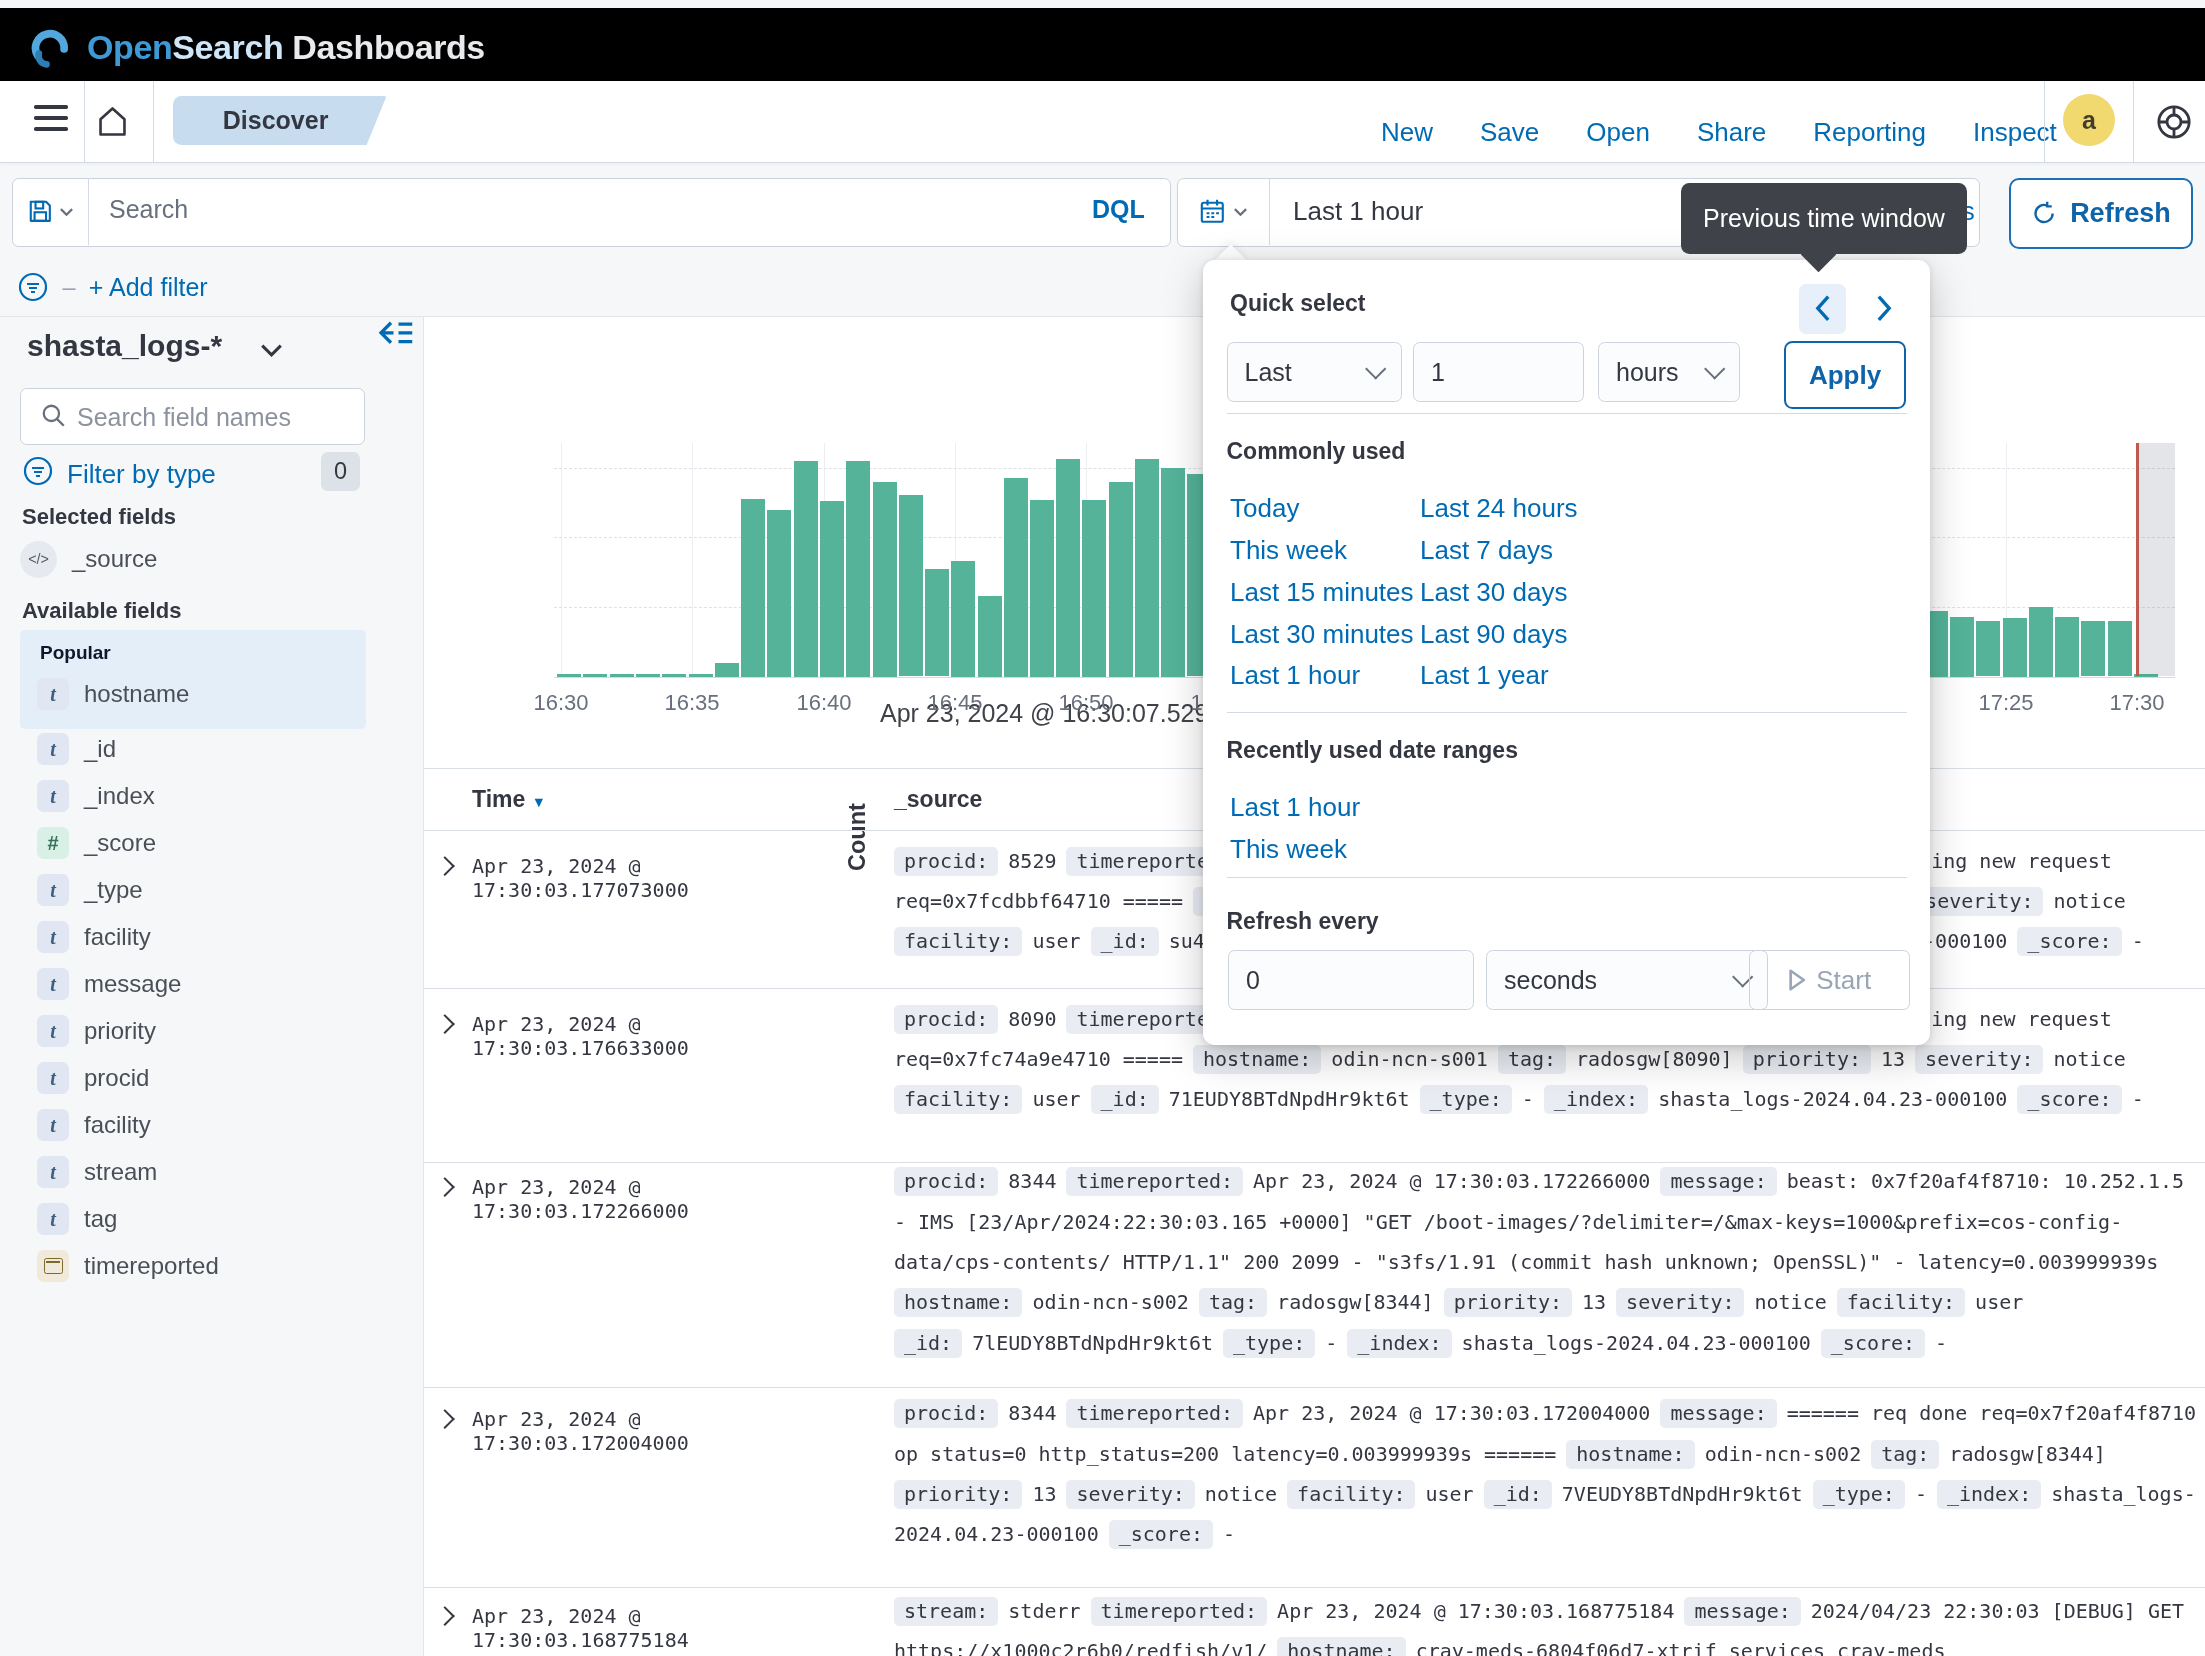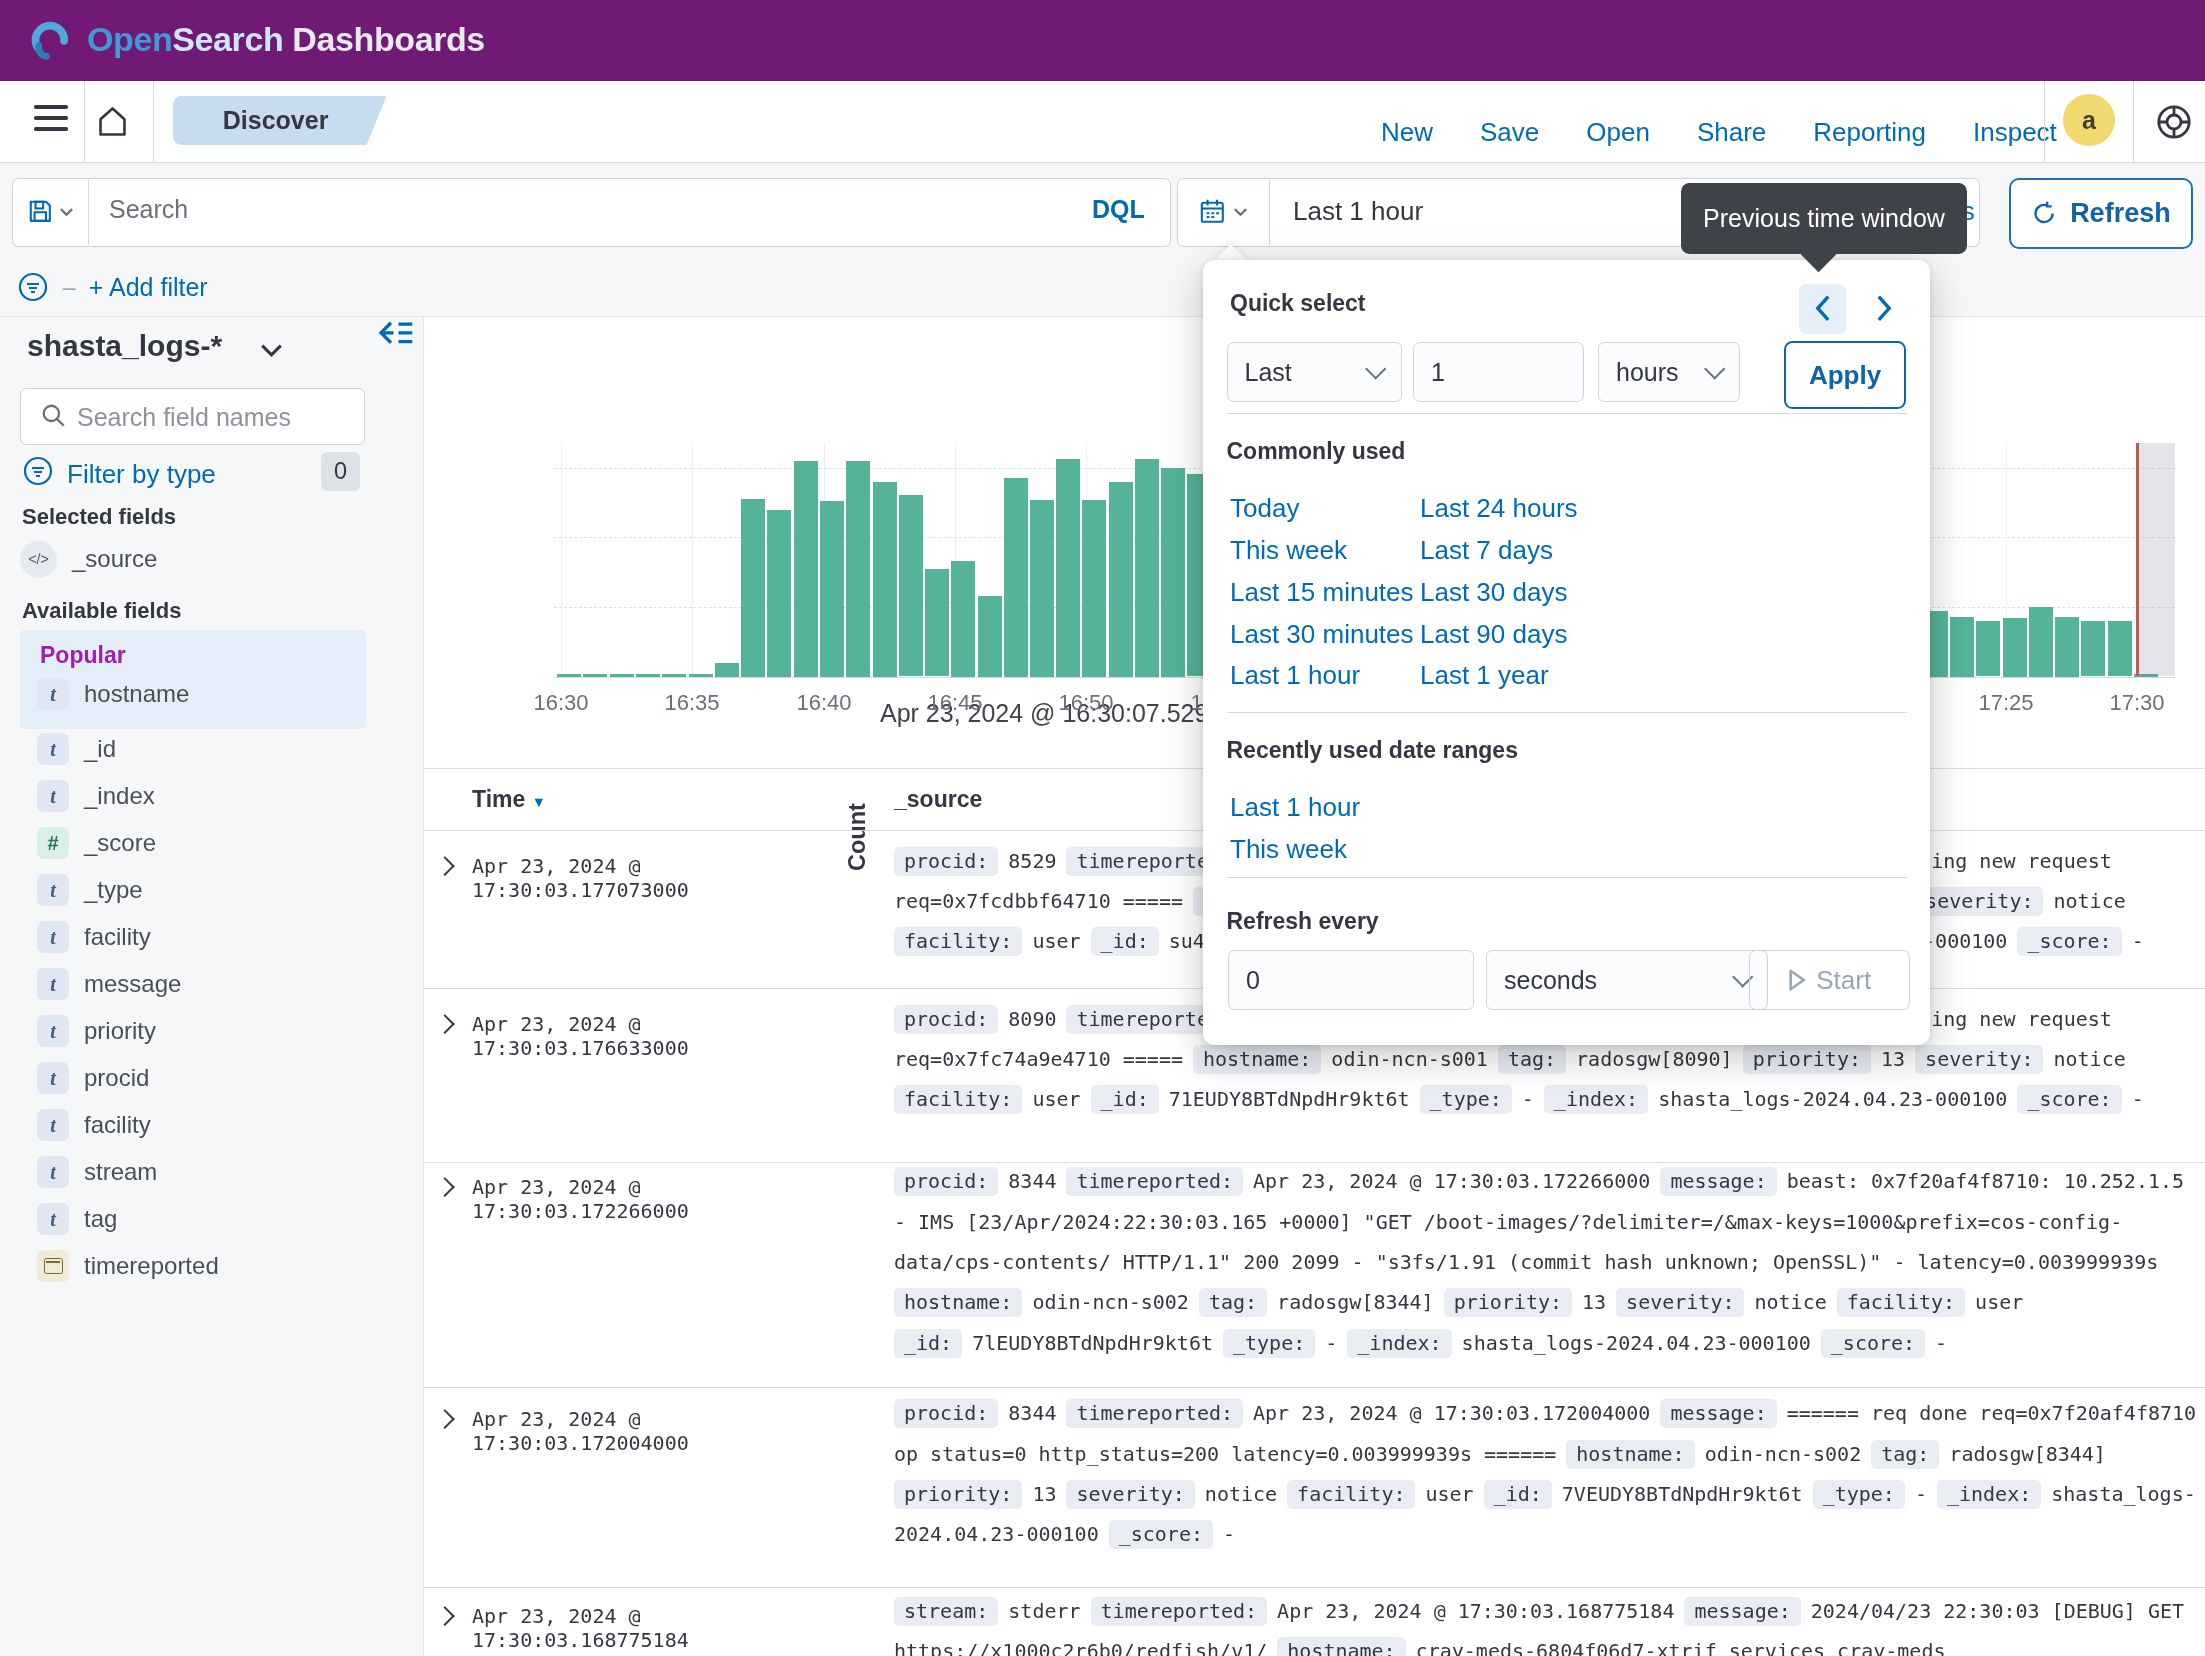--- a/index.html
+++ b/index.html
@@ -2,21 +2,21 @@
 <html style="font-size:13.4px"><head>
 <meta charset="utf-8">
 <style>
   html,body{margin:0;padding:0;}
   body{width:2205px;height:1656px;overflow:hidden;position:relative;background:#F6F7F9;
        font-family:"Liberation Sans",sans-serif;color:#343741;}
   .abs{position:absolute;}
   .mono{font-family:"DejaVu Sans Mono",monospace;}
   .link{color:#006BB4;cursor:pointer;}
   
-  #topbar{left:0;top:0;width:2205px;height:81px;background:#701a75;}
+  #topbar{left:0;top:8px;width:2205px;height:81px;background:#000000;}
   .brand{font-weight:700;font-size:34px;letter-spacing:-0.4px;}
   
   #navbar{left:0;top:81px;width:2205px;height:81px;background:#fff;border-bottom:0.8px solid #D3DAE6;
           box-shadow:0 1.7px 3.4px rgba(0,0,0,0.04);}
   .vdiv{position:absolute;top:81px;height:81px;width:0.8px;background:#D3DAE6;}
   .burger span{display:block;width:34px;height:4.2px;background:#343741;border-radius:1.7px;margin:6.7px 0;}
   #breadcrumb{left:173px;top:96px;height:49px;min-width:148px;background:#C7DDEF;color:#343741;
      font-weight:700;font-size:25px;display:flex;align-items:center;justify-content:center;
      padding:0 37px 0 28.6px;border-radius:8.4px 3.4px 3.4px 8.4px;
      clip-path:polygon(0 0,100% 0,calc(100% - 20px) 100%,0 100%);}
@@ -204,21 +204,21 @@
 
 <div class="abs sb-head" style="left:22px;top:504px;">Selected fields</div>
 <div id="selected-list" class="abs" style="left:0;top:537px;">
     <div class="fieldrow" style="top: 0px;">
       <span class="badge badge-source">&lt;/&gt;</span>
       <span class="fieldname">_source</span>
     </div>
   </div>
 <div class="abs sb-head" style="left:22px;top:598px;">Available fields</div>
 <div class="abs" style="left:20px;top:630px;width:346px;height:99px;background:#E3EEF9;border-radius:5px;">
-  <div style="padding:11.8px 0 0 20px;font-size:23px;font-weight:600;color:#a21caf;">Popular</div>
+  <div style="padding:11.8px 0 0 20px;font-size:19px;font-weight:600;color:#0f172a;">Popular</div>
 </div>
 <div id="popular-list" class="abs" style="left:17px;top:672px;">
     <div class="fieldrow" style="top: 0px;">
       <span class="badge badge-t">t</span>
       <span class="fieldname">hostname</span>
     </div>
   </div>
 <div id="field-list" class="abs" style="left:17px;top:727px;">
     <div class="fieldrow" style="top: 0px;">
       <span class="badge badge-t">t</span>

